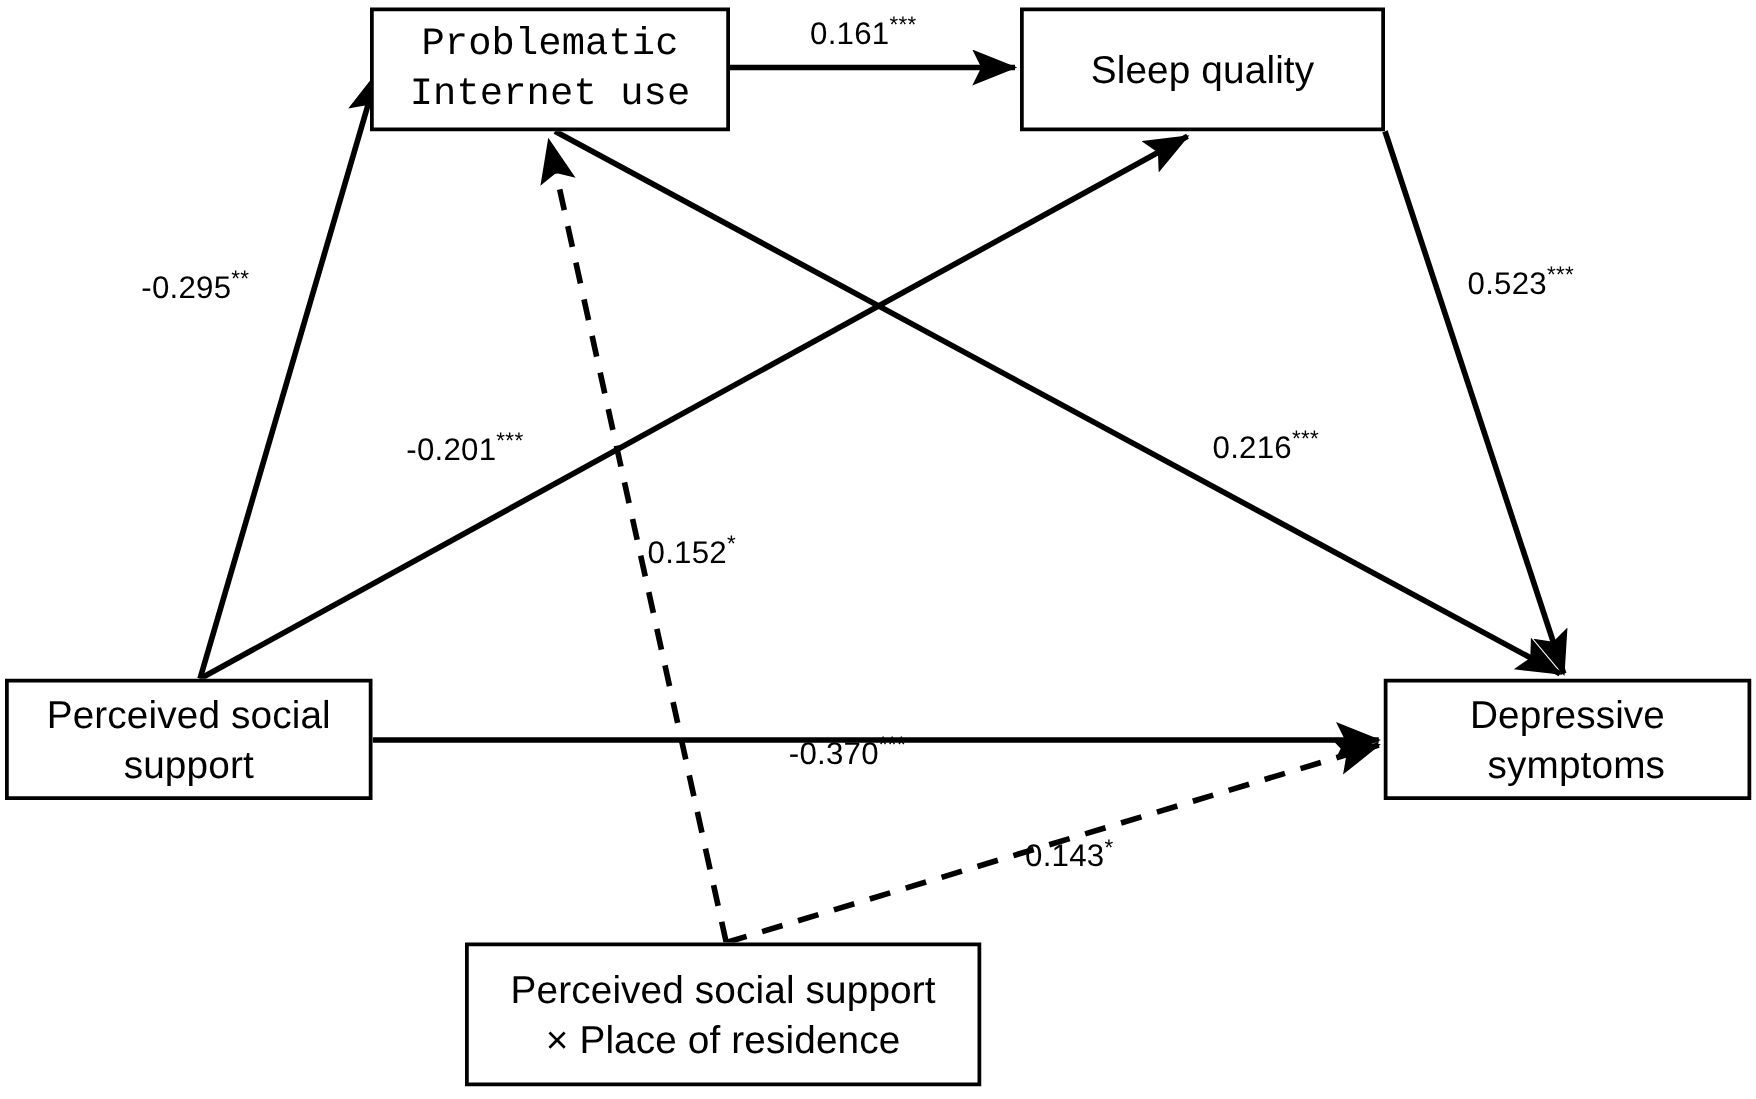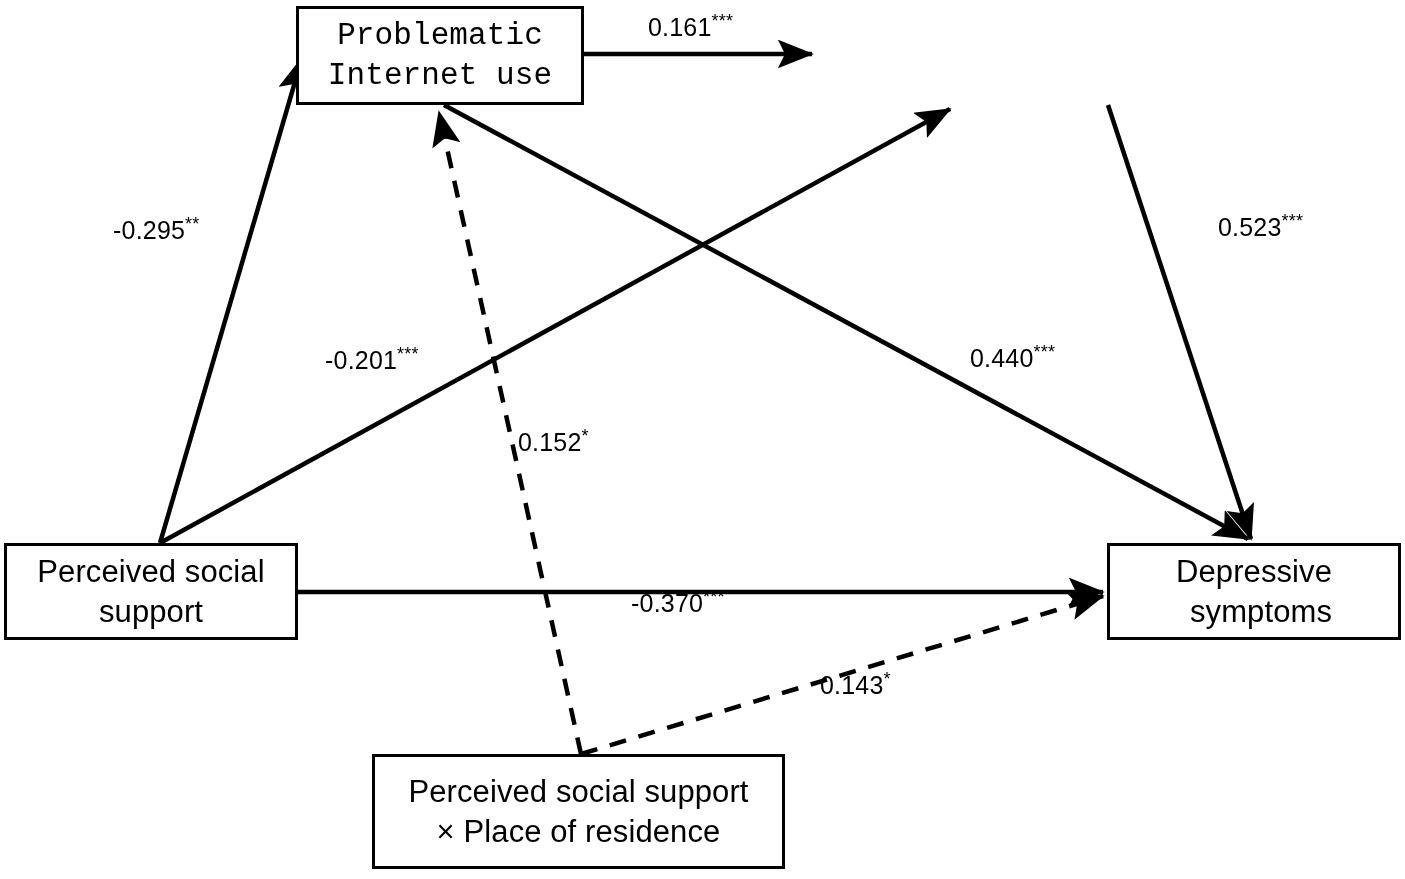--- a/index.html
+++ b/index.html
@@ -77,40 +77,43 @@
         <line x1="581" y1="754" x2="439" y2="112" stroke="#000000" stroke-width="4.5" stroke-dasharray="17 13" marker-end="url(#arrow-dashed)"></line>
         <line x1="581" y1="754" x2="1103" y2="596" stroke="#000000" stroke-width="4.5" stroke-dasharray="17 13" marker-end="url(#arrow-dashed)"></line>
       </g>
   </svg>
 
   <div class="node-box" style="left: 296px; top: 6px; width: 288px; height: 99px; font-family: Liberation Mono, monospace;">
     <span class="node-label">Problematic
 Internet use</span>
   </div>
 
+  <div class="node-box" style="left: 816px; top: 6px; width: 292px; height: 99px;">
+    <span class="node-label">Sleep quality</span>
+  </div>
 
   <div class="node-box" style="left: 4px; top: 543px; width: 294px; height: 97px;">
     <span class="node-label">Perceived social
 support</span>
   </div>
 
   <div class="node-box" style="left: 1107px; top: 543px; width: 294px; height: 97px; text-align: right;">
     <span class="node-label">Depressive
 symptoms</span>
   </div>
 
   <div class="node-box" style="left: 372px; top: 754px; width: 413px; height: 115px;">
     <span class="node-label">Perceived social support
 × Place of residence</span>
   </div>
 
   <div id="edge-labels">
       <div class="edge-label" style="left: 113px; top: 216px;"><span>-0.295</span><sup>**</sup></div>
       <div class="edge-label" style="left: 648px; top: 13px;"><span>0.161</span><sup>***</sup></div>
       <div class="edge-label" style="left: 325px; top: 346px;"><span>-0.201</span><sup>***</sup></div>
-      <div class="edge-label" style="left: 970px; top: 344px;"><span>0.440</span><sup>***</sup></div>
-      <div class="edge-label" style="left: 1174px; top: 213px; margin-left: 44px;"><span>0.523</span><sup>***</sup></div>
+      <div class="edge-label" style="left: 970px; top: 344px;"><span>0.216</span><sup>***</sup></div>
+      <div class="edge-label" style="left: 1174px; top: 213px;"><span>0.523</span><sup>***</sup></div>
       <div class="edge-label" style="left: 631px; top: 542px; margin-top: 47px;"><span>-0.370</span><sup>***</sup></div>
       <div class="edge-label" style="left: 518px; top: 428px;"><span>0.152</span><sup>*</sup></div>
       <div class="edge-label" style="left: 820px; top: 671px;"><span>0.143</span><sup>*</sup></div>
     </div>
 
 </div>
 
 </body></html>

